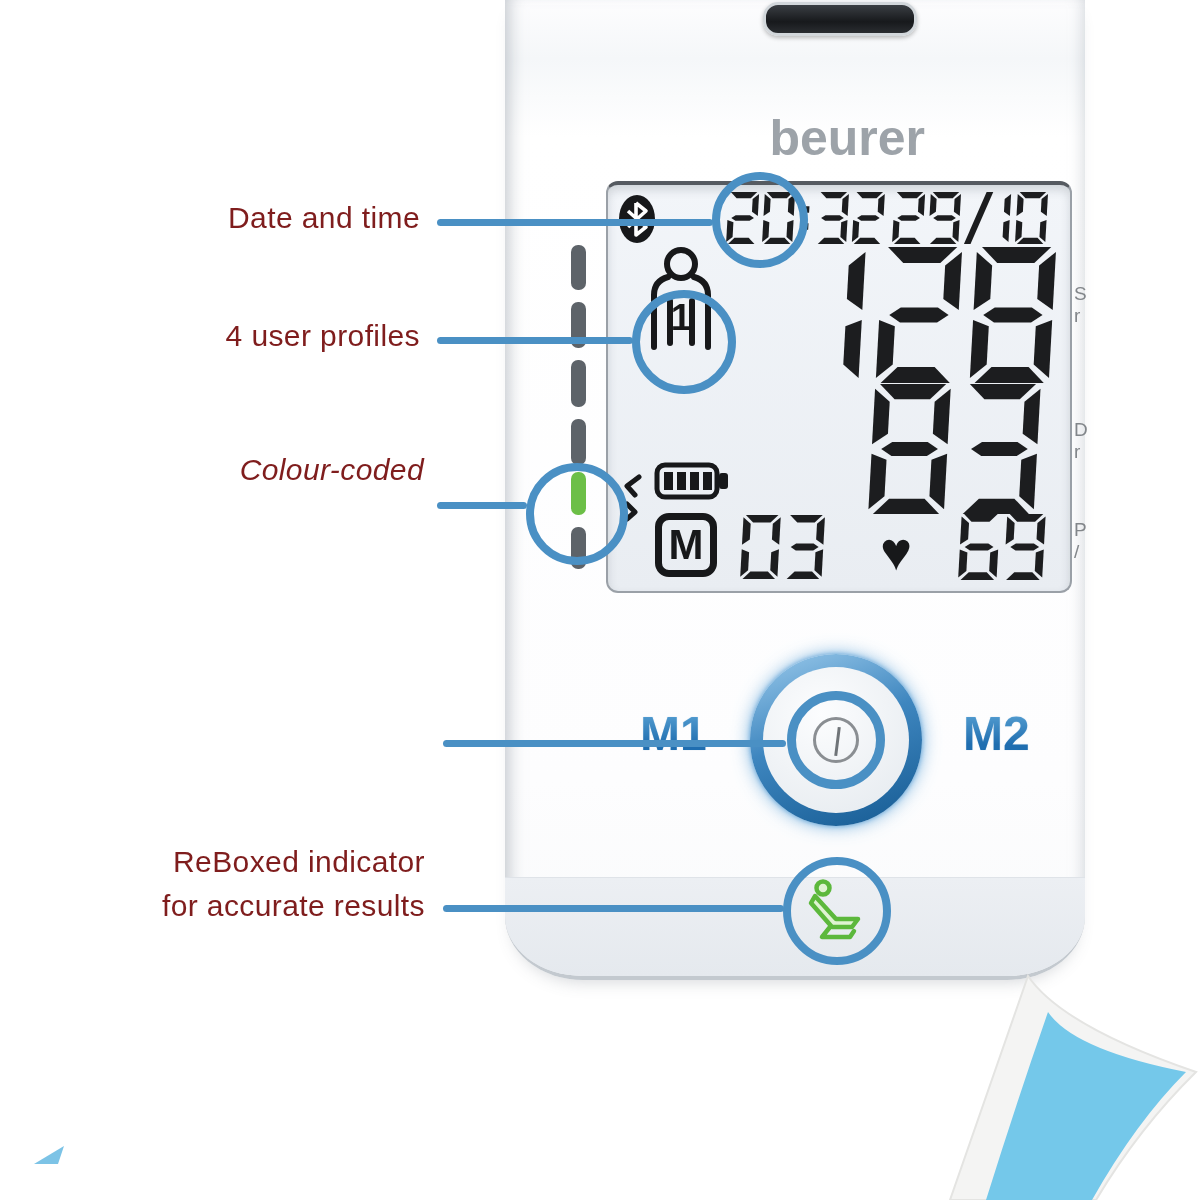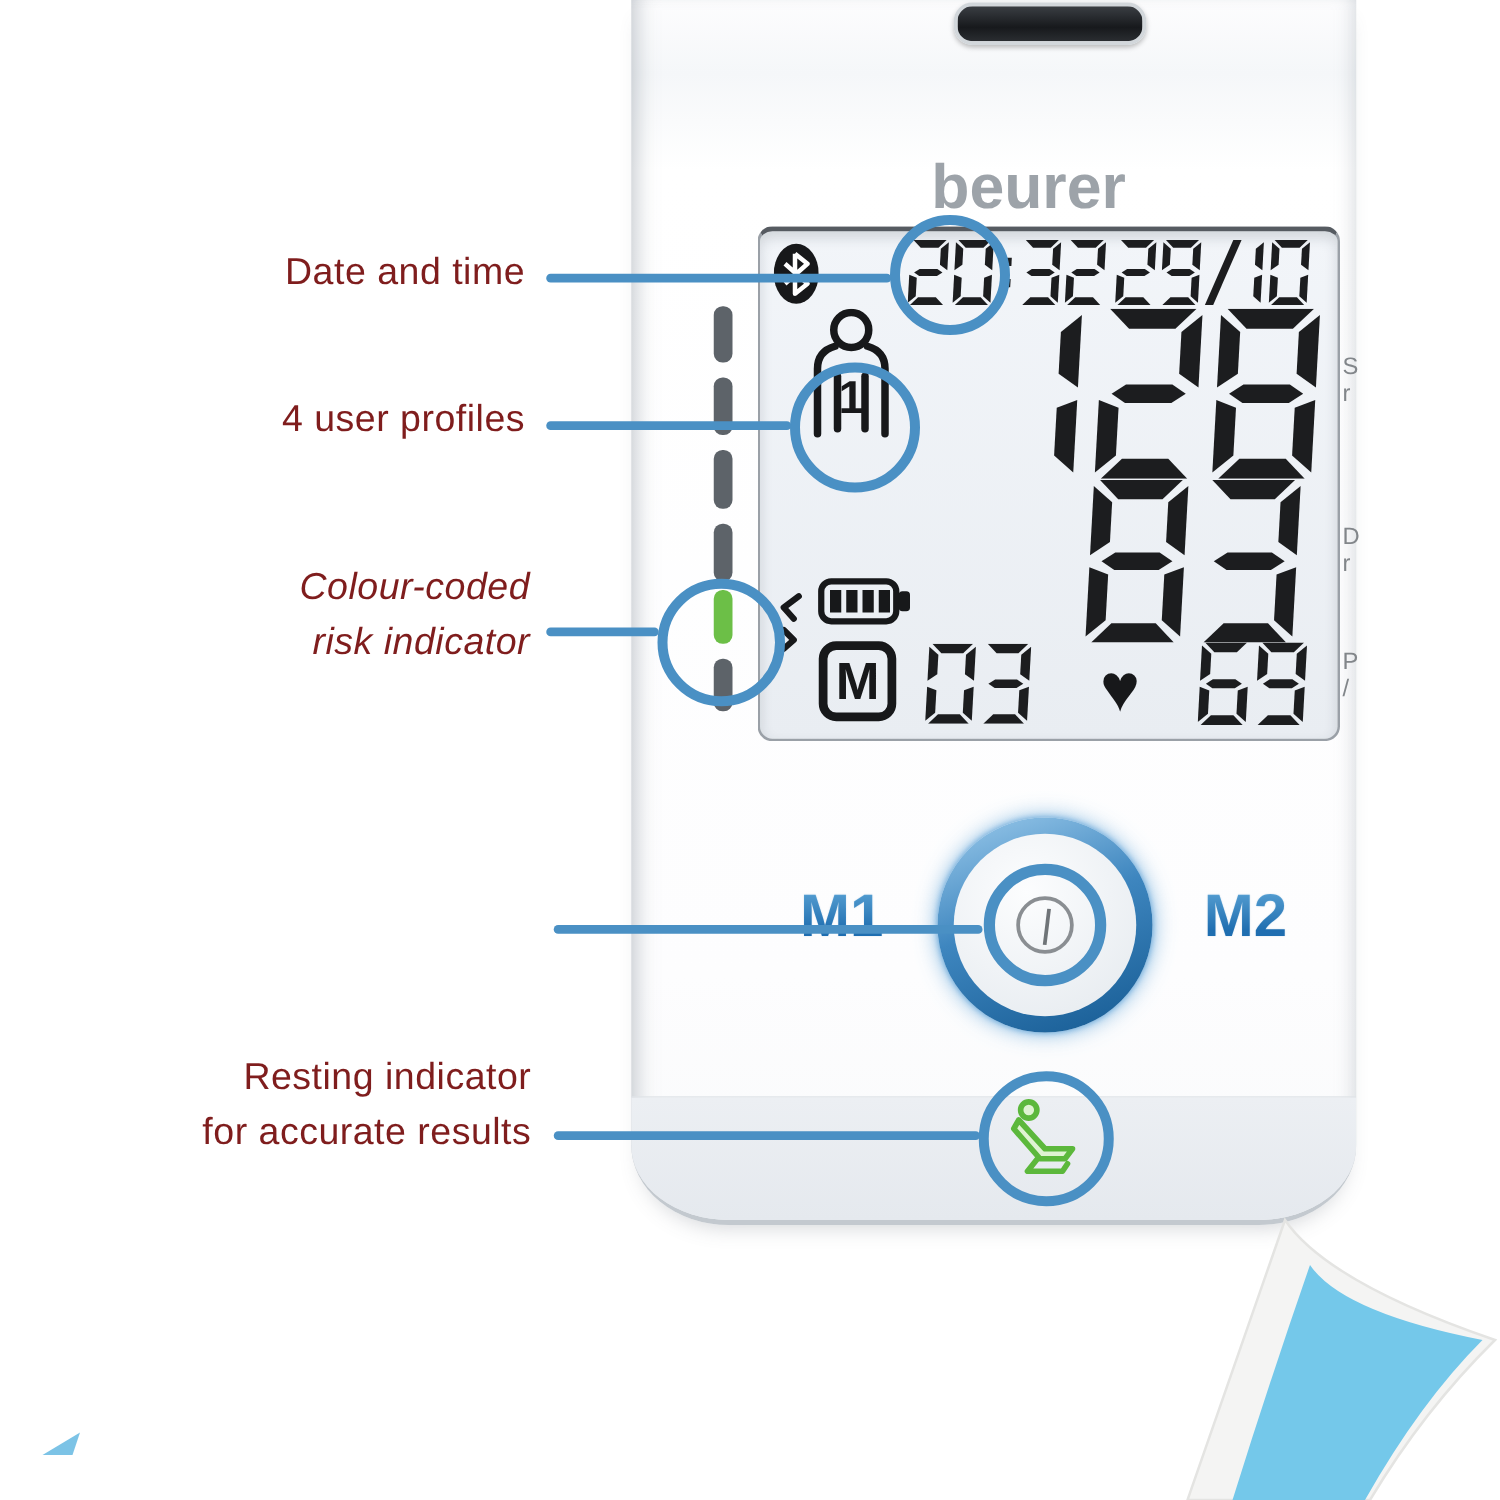--- a/index.html
+++ b/index.html
@@ -14,21 +14,21 @@
     box-shadow:inset 16px 0 18px -13px rgba(140,150,160,.55),
                inset -12px 0 16px -11px rgba(140,150,160,.38),
                0 10px 16px -8px rgba(90,100,110,.25);
     overflow:hidden;}
   .device-band{position:absolute;left:0;right:0;bottom:0;height:98px;
     background:linear-gradient(180deg,#eceff3,#e5e9ee);
     border-top:1px solid #dfe3e8;}
   .top-slot{position:absolute;left:763px;top:2px;width:148px;height:28px;
     background:linear-gradient(180deg,#3a3e43,#17191c 60%,#2a2d31);
     border:3px solid #d2d7db;border-radius:15px;box-shadow:0 2px 4px rgba(0,0,0,.25);}
-  .brand{position:absolute;left:745px;top:120px;width:180px;text-align:left;
+  .brand{position:absolute;left:745px;top:109px;width:180px;text-align:right;
     font-size:50px;font-weight:bold;color:#9da3a9;letter-spacing:0;}
 
   
   .lcd{position:absolute;left:606px;top:181px;width:462px;height:406px;
     background:linear-gradient(180deg,#f2f5f9,#e9edf2);
     border:2px solid #9aa0a7;border-top:4px solid #565b61;border-radius:12px;
     box-shadow:inset 0 5px 10px rgba(40,50,60,.16);}
   .seg7{position:absolute;}
   .seg7 svg{display:block;height:100%;}
   .seg-time{left:726px;top:192px;height:52px;}
@@ -374,24 +374,23 @@
   <div class="conn l5"></div>
 
   <div class="callout co1">
     <div>Date and time</div>
   </div>
   <div class="callout co2">
     <div>4 user profiles</div>
   </div>
   <div class="callout co3">
     <div>Colour-coded</div>
-      <div>risk indicator</div>
   </div>
   <div class="callout co5">
-    <div>Resting indicator</div>
+    <div>ReBoxed indicator</div>
       <div>for accurate results</div>
   </div>
 
   <span class="reboxed-accent">
     <svg viewBox="0 0 40 28">
         <polygon points="4,26 34,8 28,26" fill="#7cc3e6"></polygon>
       </svg>
   </span>
 
   <span class="curl">

